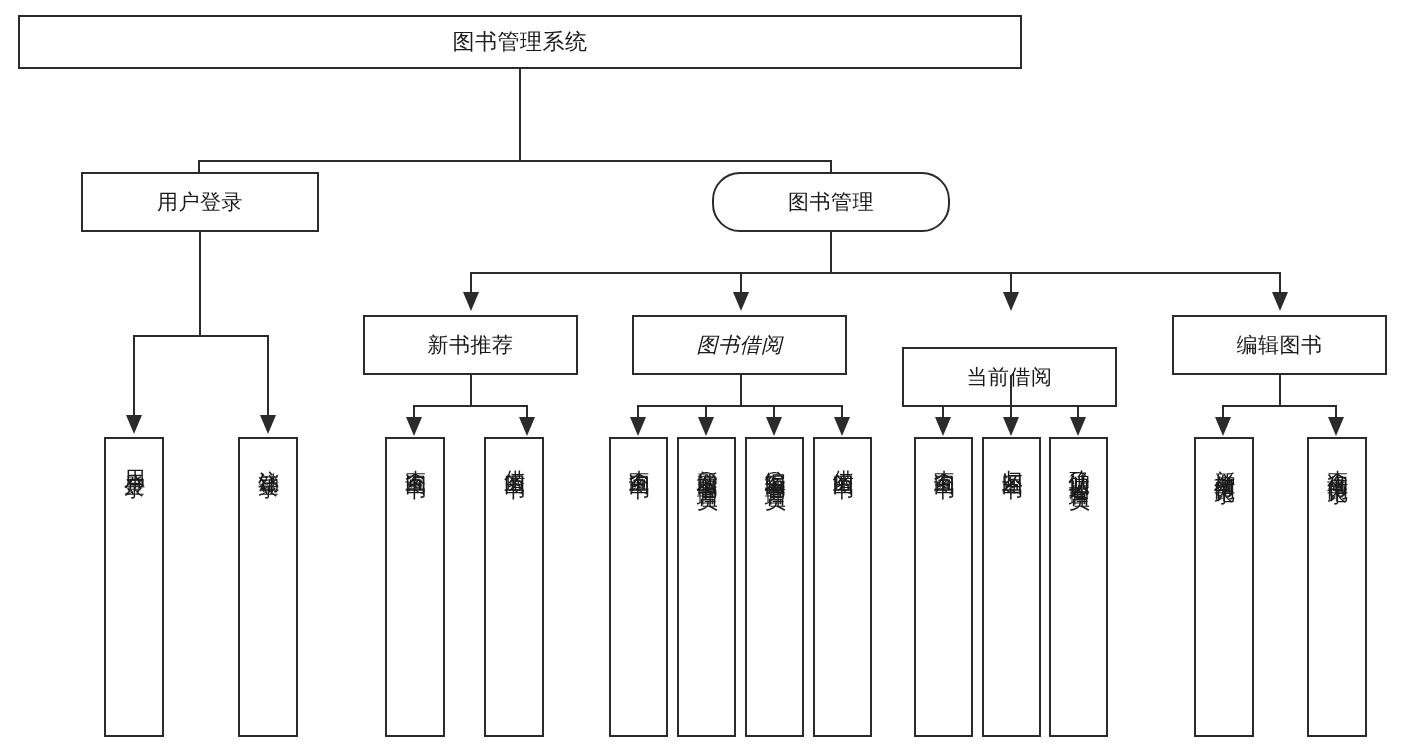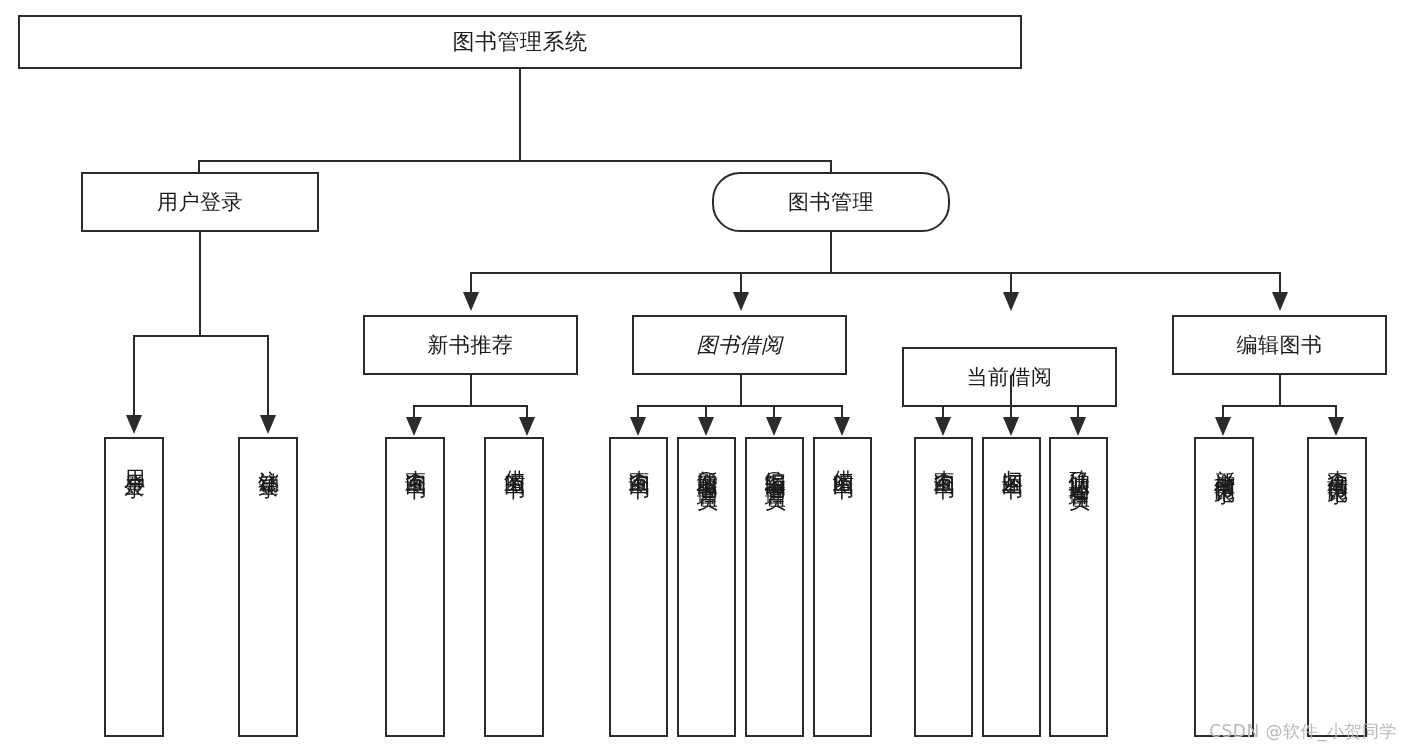--- a/index.html
+++ b/index.html
@@ -210,15 +210,14 @@
     <span class="label">确认归还（管理员）</span>
   </div>
 
   <div class="node v" style="left:1194px;top:437px;width:60px;height:300px;">
     <span class="label">新增借阅记录</span>
   </div>
   <div class="node v" style="left:1307px;top:437px;width:60px;height:300px;">
     <span class="label">查询借阅记录</span>
   </div>
 
-  <div id="watermark">CSDN @软件_小贺同学</div>
 
 </div>
 
 </body></html>

